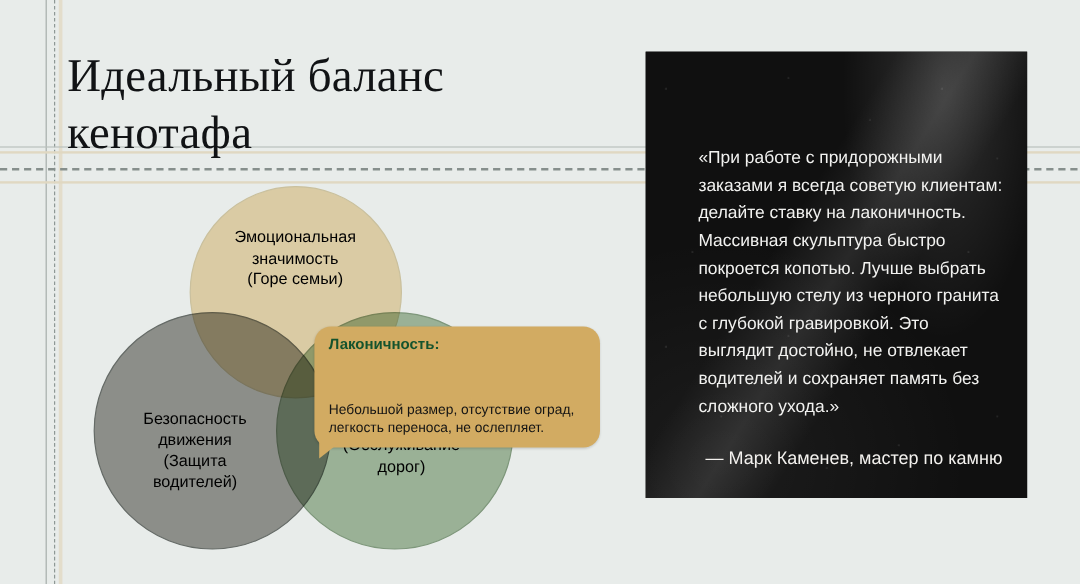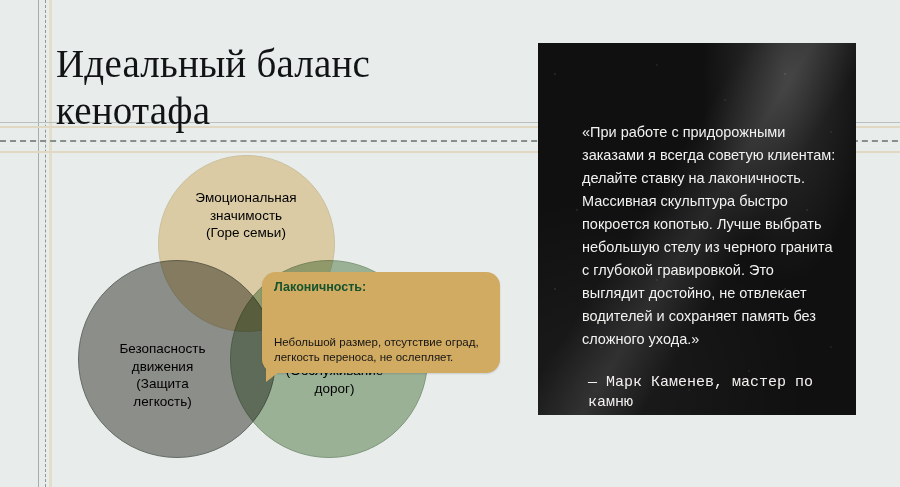--- a/index.html
+++ b/index.html
@@ -187,21 +187,21 @@
     line-height: 23px;
     color: #f2f2f0;
     white-space: pre-line;
     z-index: 3;
   }
   .quote-author {
     position: absolute;
     left: 50px;
     top: 330px;
     width: 265px;
-    font-family: Liberation Mono, monospace;
+    font-family: Liberation Sans, sans-serif;
     font-size: 15px;
     line-height: 20px;
     color: #f3f1ee;
     z-index: 3;
   }
 </style>
 </head>
 <body>
 
 <div id="slide">
@@ -223,21 +223,21 @@
     <div class="circle circle-top"></div>
     <div class="circle circle-left"></div>
     <div class="circle circle-right"></div>
 
     <div class="circle-label label-top">Эмоциональная
 значимость
 (Горе семьи)</div>
     <div class="circle-label label-left">Безопасность
 движения
 (Защита
-легкость)</div>
+водителей)</div>
     <div class="circle-label label-right">Правовые
 нормы
 (Обслуживание
 дорог)</div>
   </div>
 
   <div class="callout">
     <div class="callout-title">Лаконичность:</div>
     <div class="callout-body">Небольшой размер, отсутствие оград,
 легкость переноса, не ослепляет.</div>

